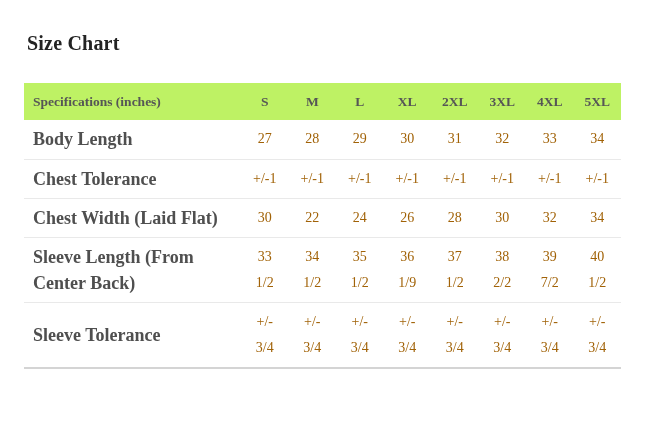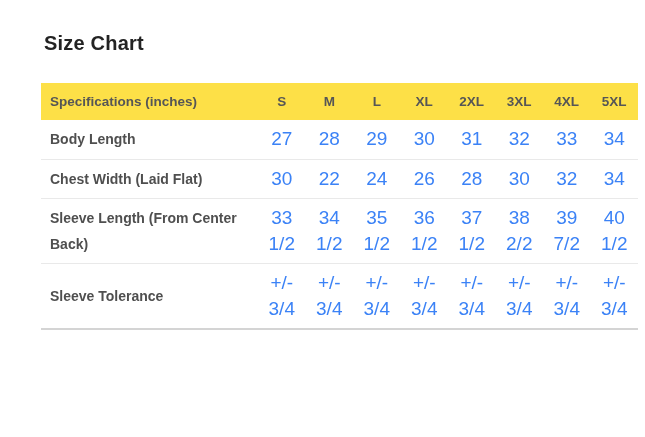--- a/index.html
+++ b/index.html
@@ -2,63 +2,63 @@
 <html><head>
 <meta charset="utf-8">
 <style>
   * { margin: 0; padding: 0; box-sizing: border-box; }
   html, body {
     width: 645px; height: 437px;
     background: #ffffff;
     overflow: hidden;
     font-family: "Liberation Sans", "DejaVu Sans", sans-serif;
   }
-  .page { padding: 0 41px; }
+  .page { padding: 0 24px; font-family: Liberation Serif, serif; }
   .page-title {
     margin: 31px 0 0 3px;
     font-size: 20px;
     font-weight: bold;
     letter-spacing: 0.2px;
     color: #232323;
     line-height: 24px;
   }
   table.size-chart {
     margin-top: 28px;
     width: 597px;
     border-collapse: collapse;
     table-layout: fixed;
   }
   col.spec-col { width: 217px; }
-  thead tr { background: #fde047; height: 37px; }
+  thead tr { background: #bef264; height: 37px; }
   th {
     font-size: 13.5px;
     font-weight: bold;
     color: #565656;
     vertical-align: middle;
   }
   th.spec-header { text-align: left; padding-left: 9px; }
   th.size-header { text-align: center; }
   tbody tr {
     height: 39px;
     border-bottom: 1px solid #e9e9e9;
   }
   tbody tr:last-child { border-bottom: 2px solid #d4d4d4; margin-top: 35px; }
   td.row-label {
-    font-size: 14px;
+    font-size: 18px;
     font-weight: bold;
     color: #4f4f4f;
     text-align: left;
     padding: 6px 4px 6px 9px;
     line-height: 26px;
     vertical-align: middle;
   }
   td.cell-value {
-    font-size: 19px;
+    font-size: 14px;
     font-weight: normal;
-    color: #3b82f6;
+    color: #a16207;
     text-align: center;
     vertical-align: middle;
     line-height: 26px;
     padding: 6px 0;
     white-space: pre-line;
   }
 </style>
 </head>
 <body>
 
@@ -89,40 +89,51 @@
           <td class="cell-value">27</td>
           <td class="cell-value">28</td>
           <td class="cell-value">29</td>
           <td class="cell-value">30</td>
           <td class="cell-value">31</td>
           <td class="cell-value">32</td>
           <td class="cell-value">33</td>
           <td class="cell-value">34</td>
         </tr>
         <tr>
+          <td class="row-label">Chest Tolerance</td>
+          <td class="cell-value">+/-1</td>
+          <td class="cell-value">+/-1</td>
+          <td class="cell-value">+/-1</td>
+          <td class="cell-value">+/-1</td>
+          <td class="cell-value">+/-1</td>
+          <td class="cell-value">+/-1</td>
+          <td class="cell-value">+/-1</td>
+          <td class="cell-value">+/-1</td>
+        </tr>
+        <tr>
           <td class="row-label">Chest Width (Laid Flat)</td>
           <td class="cell-value">30</td>
           <td class="cell-value">22</td>
           <td class="cell-value">24</td>
           <td class="cell-value">26</td>
           <td class="cell-value">28</td>
           <td class="cell-value">30</td>
           <td class="cell-value">32</td>
           <td class="cell-value">34</td>
         </tr>
         <tr>
           <td class="row-label">Sleeve Length (From Center Back)</td>
           <td class="cell-value">33
 1/2</td>
           <td class="cell-value">34
 1/2</td>
           <td class="cell-value">35
 1/2</td>
           <td class="cell-value">36
-1/2</td>
+1/9</td>
           <td class="cell-value">37
 1/2</td>
           <td class="cell-value">38
 2/2</td>
           <td class="cell-value">39
 7/2</td>
           <td class="cell-value">40
 1/2</td>
         </tr>
         <tr>

